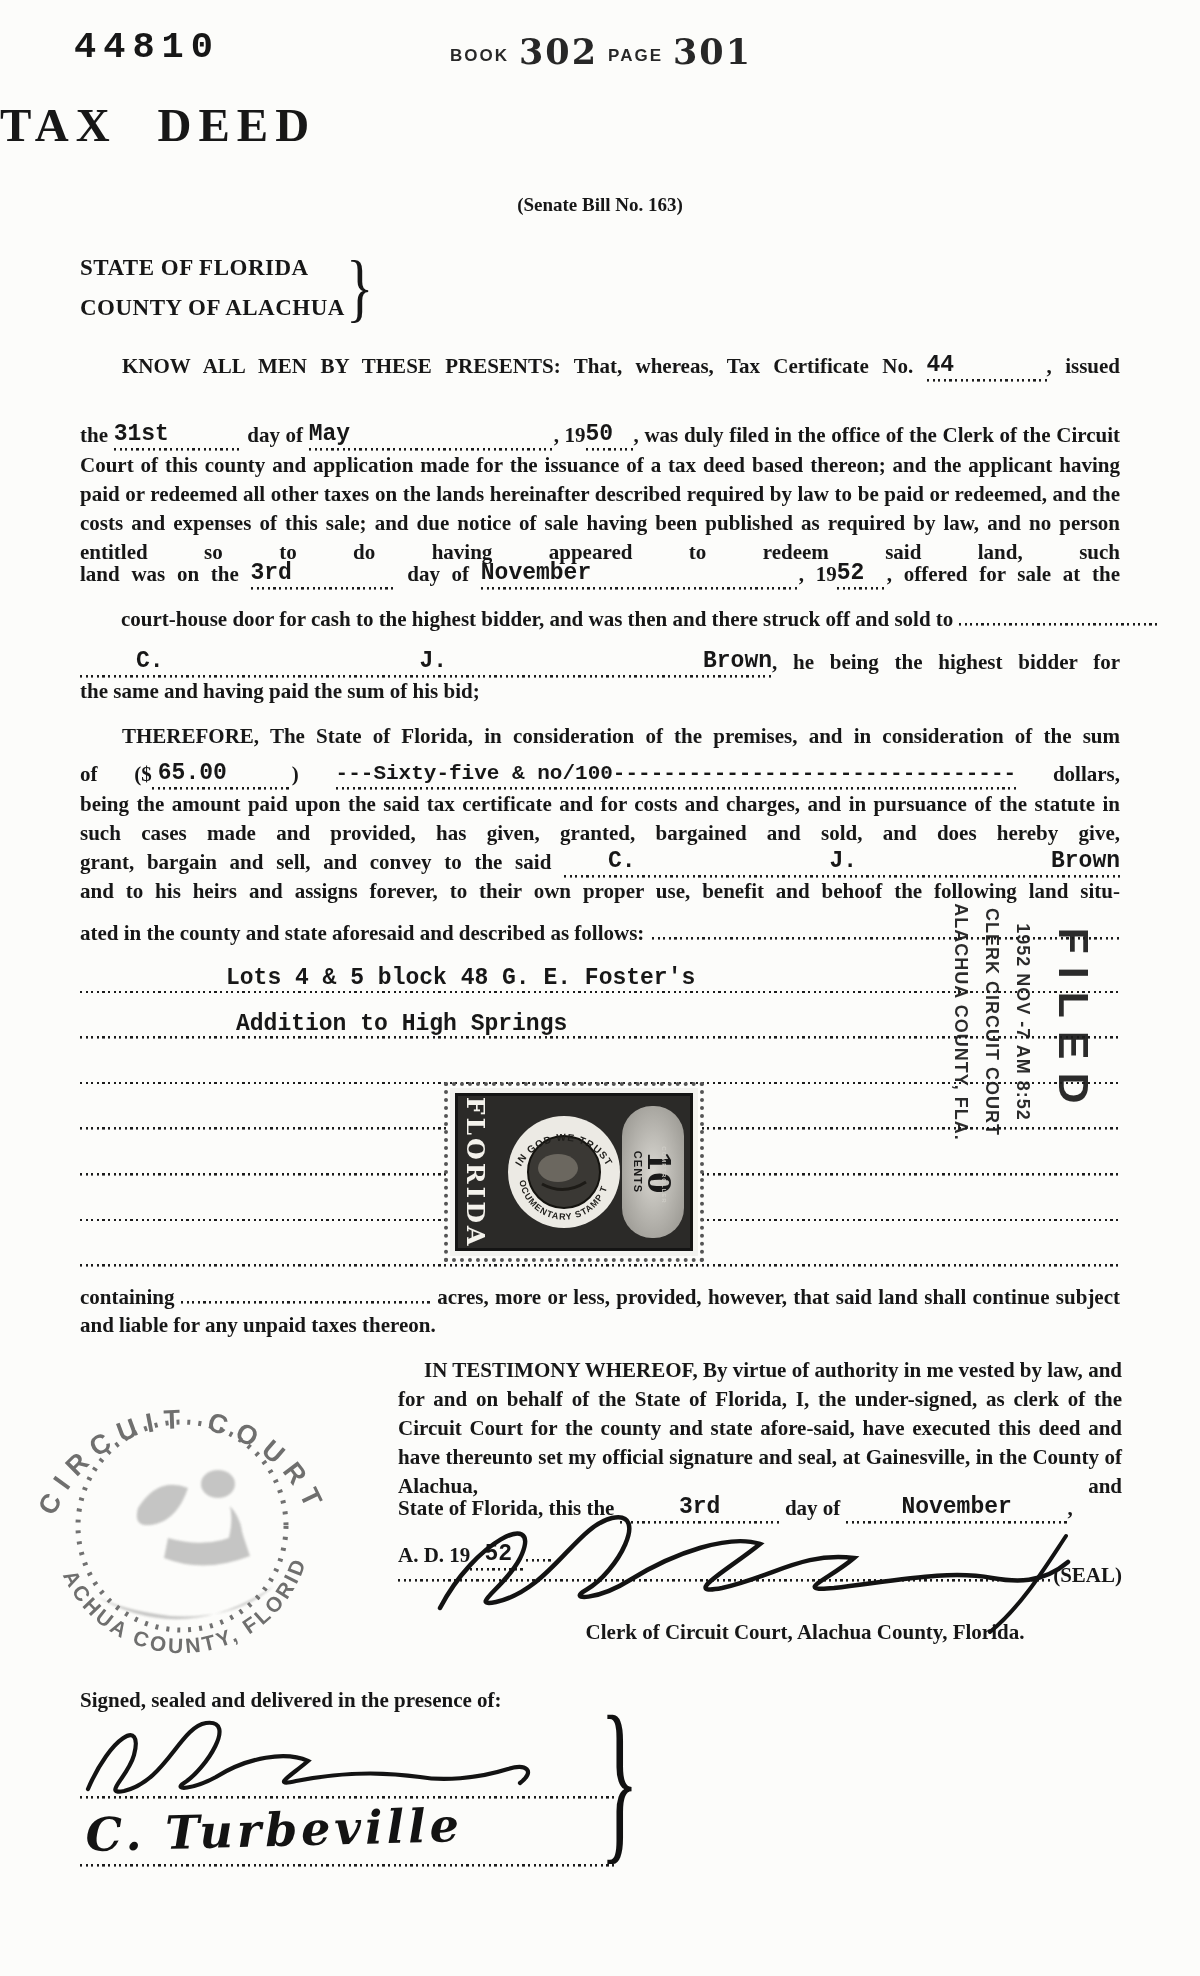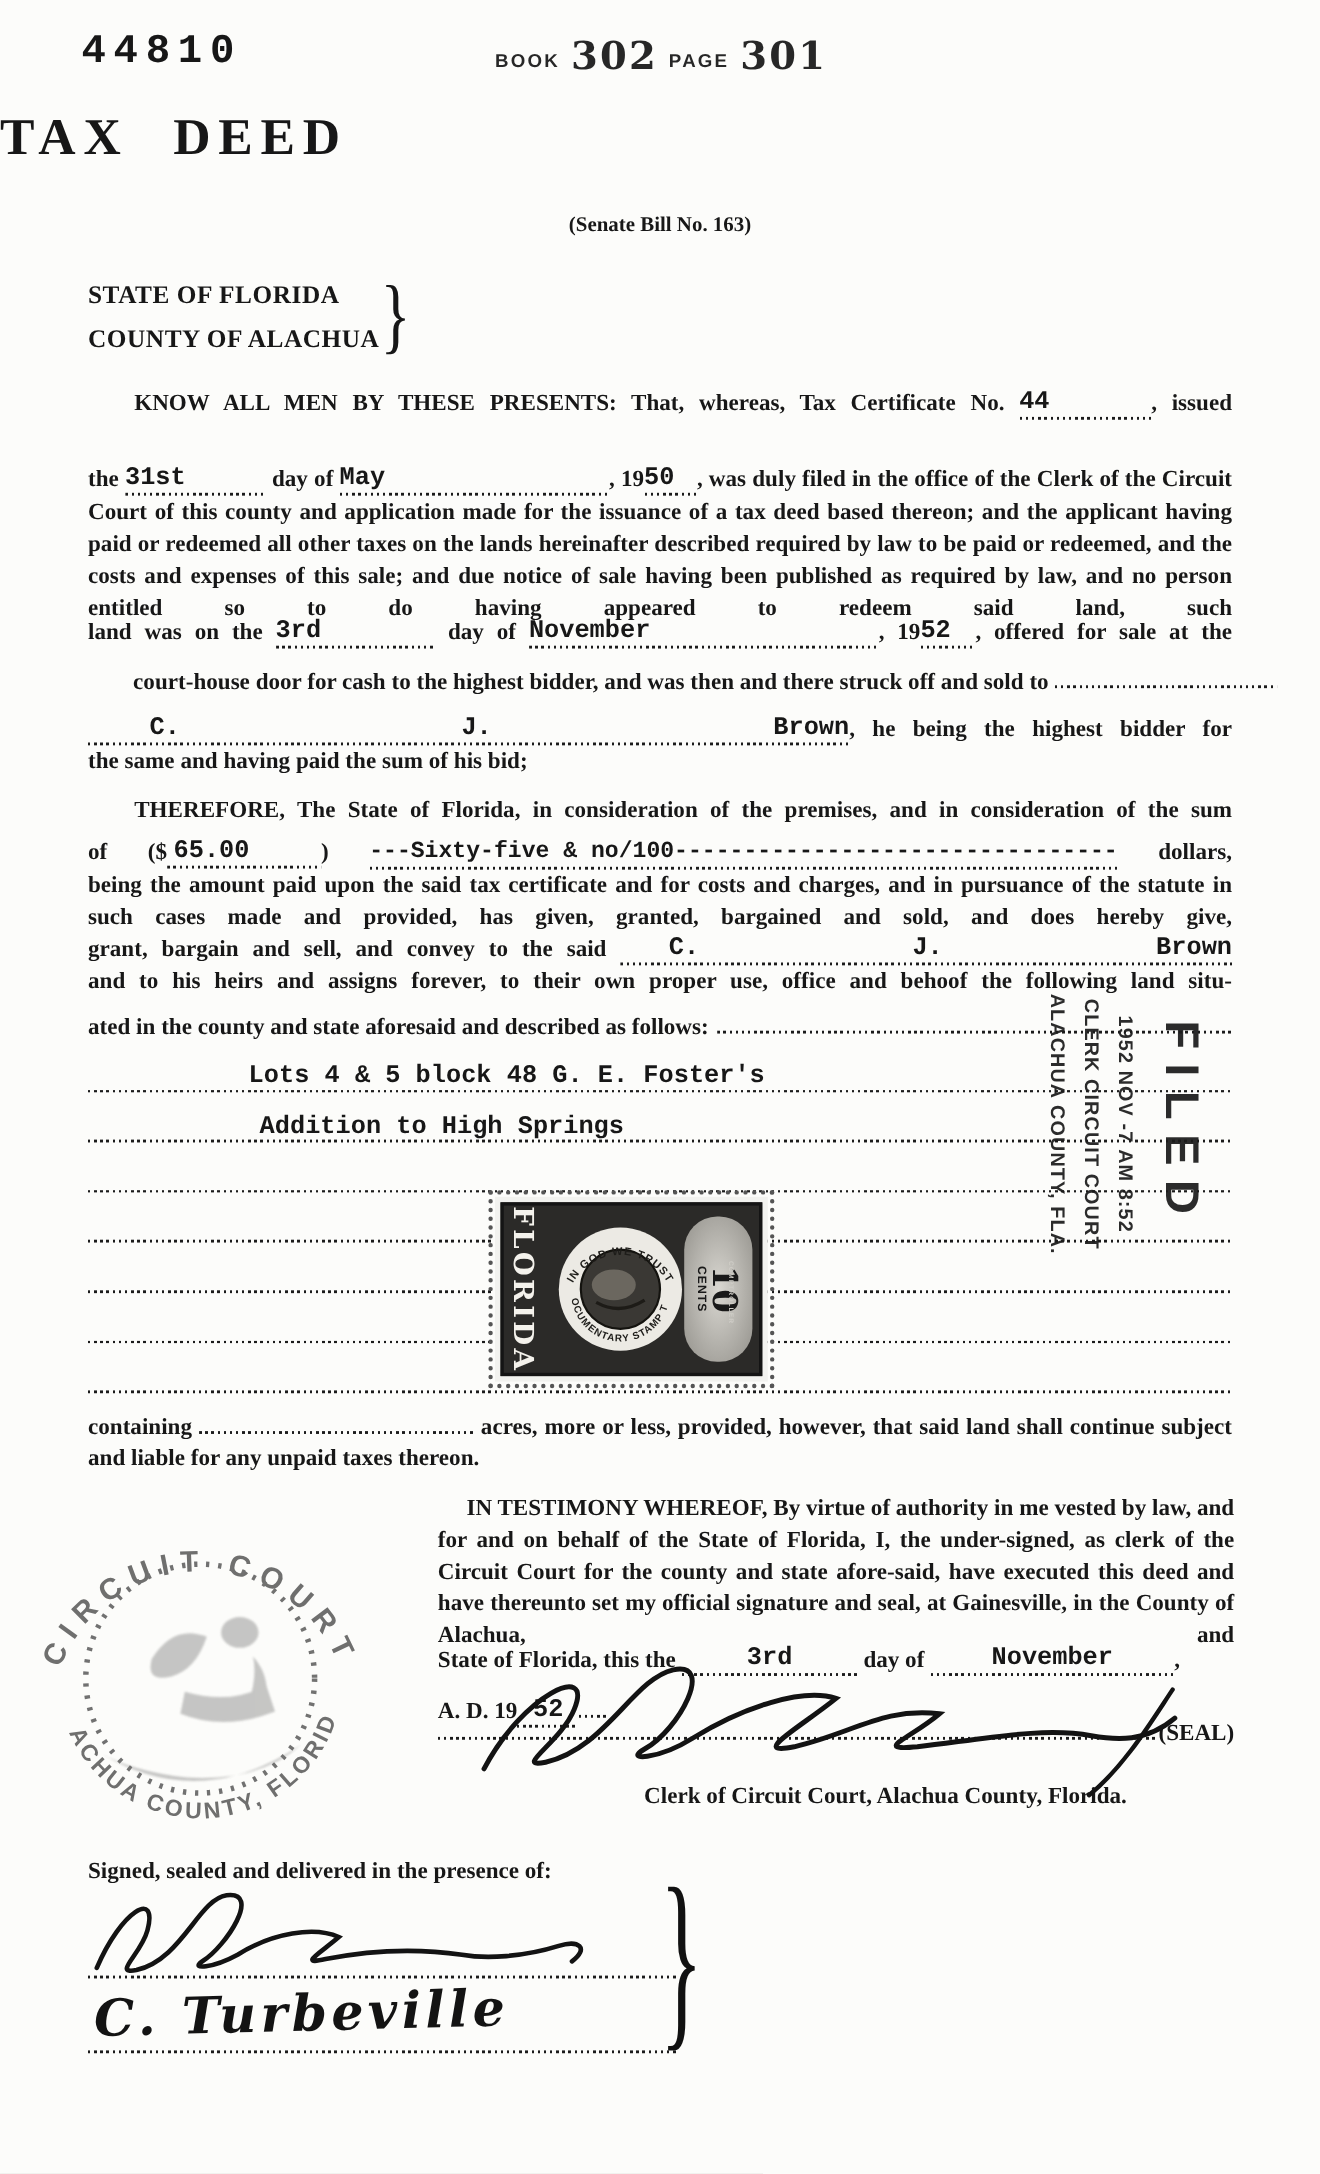--- a/index.html
+++ b/index.html
@@ -131,21 +131,21 @@
 
   <div class="abs body-text just jlast" style="left:80px;top:790px;width:1040px;">
     <span>being the amount paid upon the said tax certificate and for costs and charges, and in pursuance of the statute in such cases made and provided, has given, granted, bargained and sold, and does hereby give,</span>
   </div>
 
   <div class="abs body-text jlast" style="left:80px;top:848px;width:1040px;">
     <span>grant, bargain and sell, and convey to the said</span>
     <span class="blank" style="width:556px;text-align:left;padding-left:44px;box-sizing:border-box;"><span class="fill">C. J. Brown</span></span>
   </div>
   <div class="abs body-text jlast" style="left:80px;top:877px;width:1040px;">
-    <span>and to his heirs and assigns forever, to their own proper use, office and behoof the following land situ-</span>
+    <span>and to his heirs and assigns forever, to their own proper use, benefit and behoof the following land situ-</span>
   </div>
 
   <div class="abs body-text fline" style="left:80px;top:918px;width:1040px;">
     <span class="t">ated in the county and state aforesaid and described as follows:</span>
     <span class="blank empty grow" style="margin-left:8px;"></span>
   </div>
 
   <div class="abs" style="left:80px;top:902px;width:1040px;">
     <div class="drow" style="background:none;"></div>
     <div class="drow" style="position:relative;">

